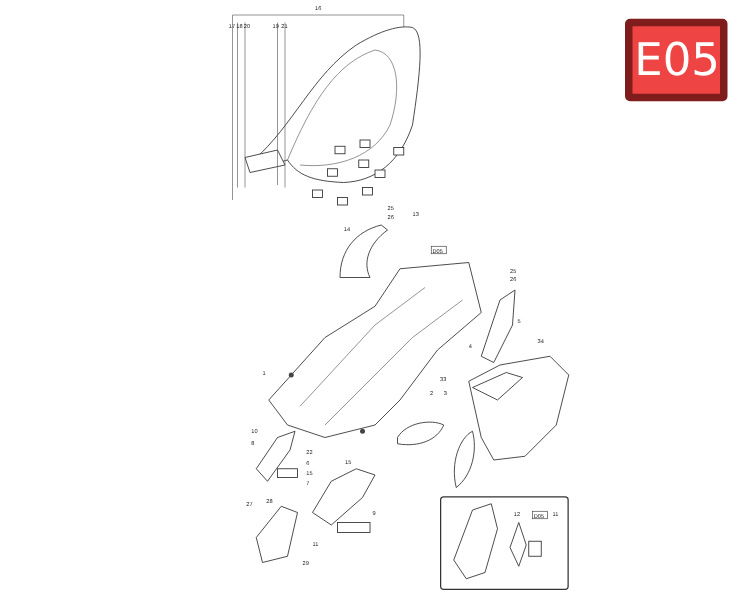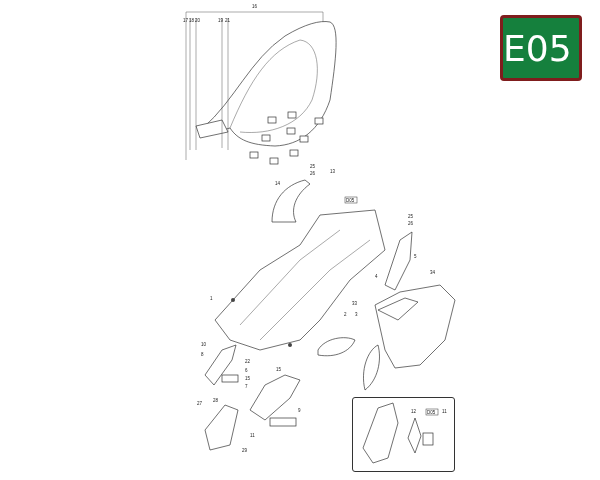--- a/index.html
+++ b/index.html
@@ -1,17 +1,17 @@
 <!DOCTYPE html>
 <html><head>
 <meta charset="utf-8">
 <style>
   html, body { margin:0; padding:0; }
   body { width:600px; height:480px; background:#ffffff; position:relative; overflow:hidden; font-family:"Liberation Sans", sans-serif; }
-  .badge { position:absolute; left:500px; top:15px; width:82px; height:66px; background:#15803d; border:3px solid #7f1d1d; border-radius:4px; box-sizing:border-box; display:flex; align-items:center; justify-content:flex-start; color:#ffffff; font-size:36px; font-family:"DejaVu Sans", sans-serif; }
+  .badge { position:absolute; left:500px; top:15px; width:82px; height:66px; background:#ef4444; border:6px solid #7f1d1d; border-radius:4px; box-sizing:border-box; display:flex; align-items:center; justify-content:flex-end; color:#ffffff; font-size:36px; font-family:"DejaVu Sans", sans-serif; }
   svg.diagram { position:absolute; left:0; top:0; }
   .lbl { font-size:4.5px; fill:#222; font-family:"Liberation Sans", sans-serif; }
   .part { fill:#fff; stroke:#333; stroke-width:0.7; }
   .ln { stroke:#555; stroke-width:0.5; fill:none; }
   .hw { fill:#444; }
   .inset { position:absolute; left:352px; top:397px; width:103px; height:75px; border:1.5px solid #333; border-radius:3px; box-sizing:border-box; }
 </style>
 </head>
 <body>
 

